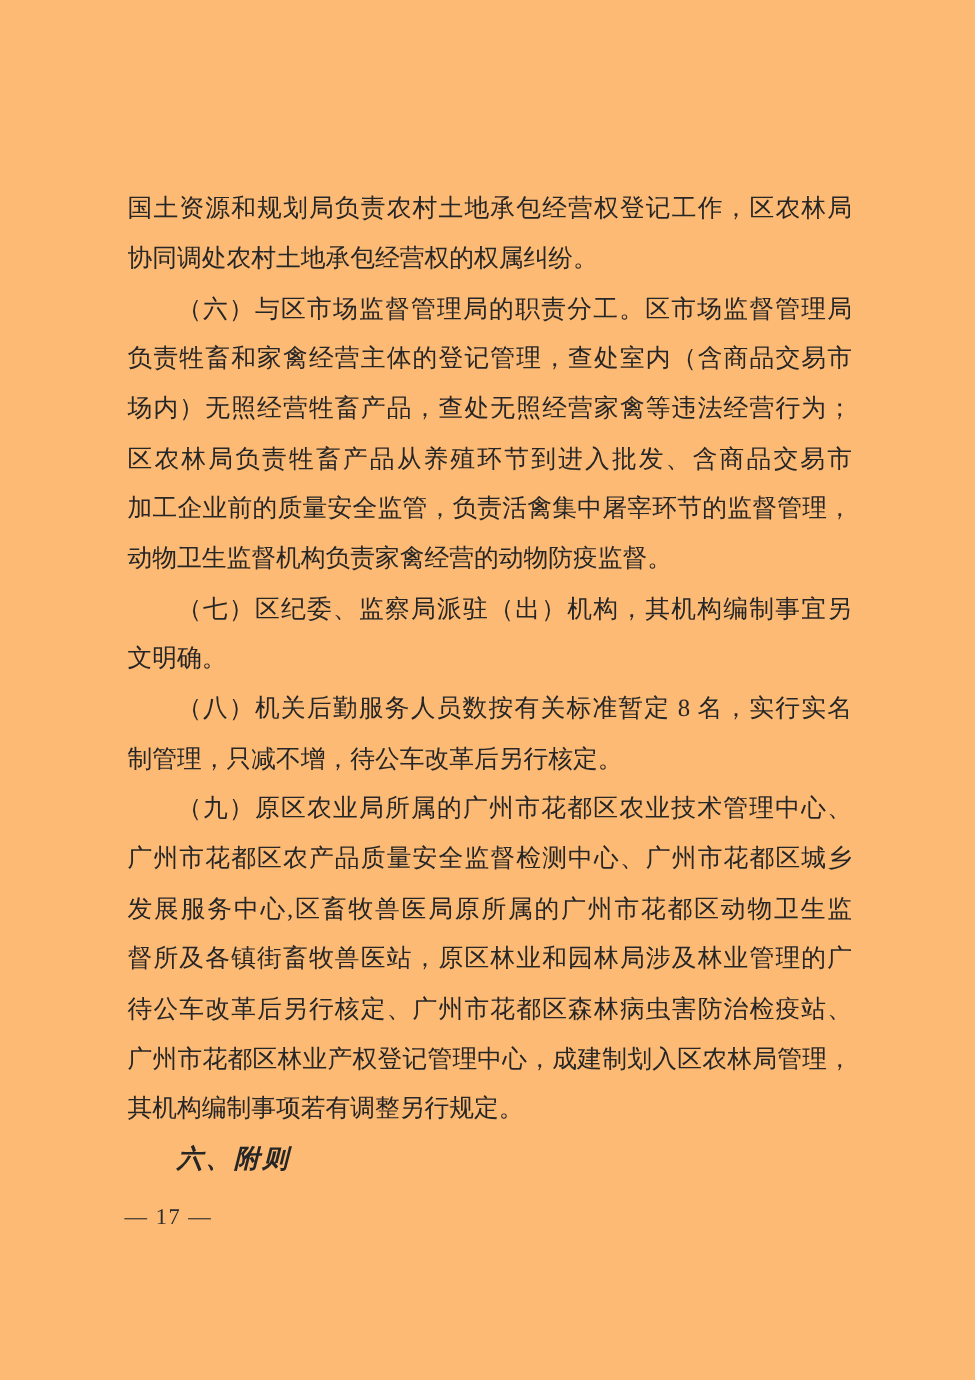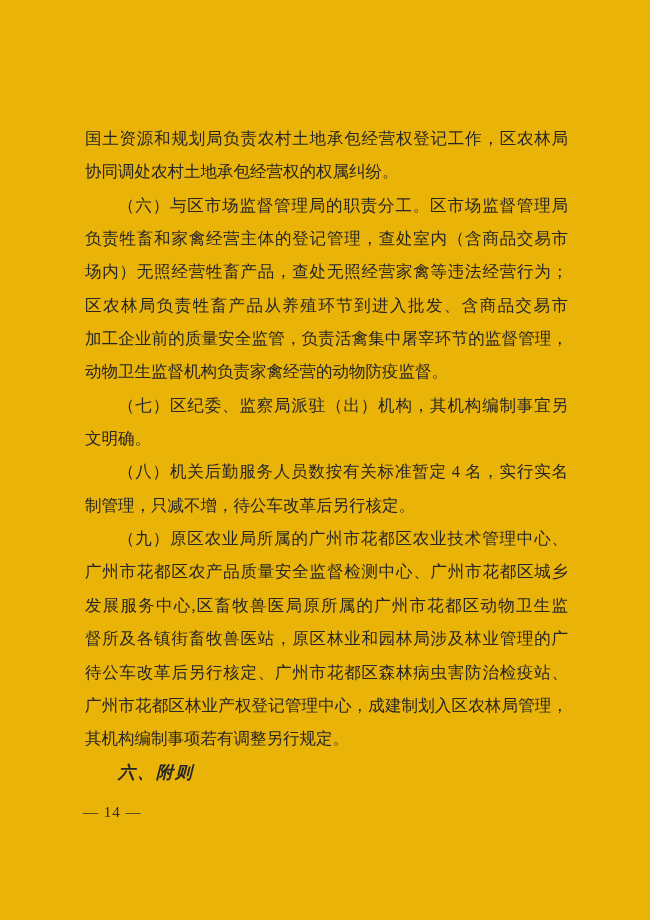--- a/index.html
+++ b/index.html
@@ -4,21 +4,21 @@
 <style>
   html, body {
     margin: 0;
     padding: 0;
     background: #ffffff;
   }
   .page {
     position: relative;
     width: 650px;
     height: 920px;
-    background: #eab308;
+    background: #fdba74;
     overflow: hidden;
     font-family: "Liberation Serif", "DejaVu Serif", serif;
     color: #262626;
   }
   .text-block {
     position: absolute;
     left: 85px;
     top: 122px;
     width: 483px;
   }
@@ -65,27 +65,27 @@
   <div class="tline">国土资源和规划局负责农村土地承包经营权登记工作，区农林局</div>
       <div class="tline end">协同调处农村土地承包经营权的权属纠纷。</div>
       <div class="tline indent">（六）与区市场监督管理局的职责分工。区市场监督管理局</div>
       <div class="tline">负责牲畜和家禽经营主体的登记管理，查处室内（含商品交易市</div>
       <div class="tline">场内）无照经营牲畜产品，查处无照经营家禽等违法经营行为；</div>
       <div class="tline">区农林局负责牲畜产品从养殖环节到进入批发、含商品交易市</div>
       <div class="tline">加工企业前的质量安全监管，负责活禽集中屠宰环节的监督管理，</div>
       <div class="tline end">动物卫生监督机构负责家禽经营的动物防疫监督。</div>
       <div class="tline indent">（七）区纪委、监察局派驻（出）机构，其机构编制事宜另</div>
       <div class="tline end">文明确。</div>
-      <div class="tline indent">（八）机关后勤服务人员数按有关标准暂定 4 名，实行实名</div>
+      <div class="tline indent">（八）机关后勤服务人员数按有关标准暂定 8 名，实行实名</div>
       <div class="tline end">制管理，只减不增，待公车改革后另行核定。</div>
       <div class="tline indent">（九）原区农业局所属的广州市花都区农业技术管理中心、</div>
       <div class="tline">广州市花都区农产品质量安全监督检测中心、广州市花都区城乡</div>
       <div class="tline">发展服务中心,区畜牧兽医局原所属的广州市花都区动物卫生监</div>
       <div class="tline">督所及各镇街畜牧兽医站，原区林业和园林局涉及林业管理的广</div>
       <div class="tline">待公车改革后另行核定、广州市花都区森林病虫害防治检疫站、</div>
       <div class="tline">广州市花都区林业产权登记管理中心，成建制划入区农林局管理，</div>
       <div class="tline end">其机构编制事项若有调整另行规定。</div>
       <div class="tline indent end bold">六、附则</div>
     </div>
 
-  <div class="page-number">— 14 —</div>
+  <div class="page-number">— 17 —</div>
 
 </div>
 
 </body></html>

